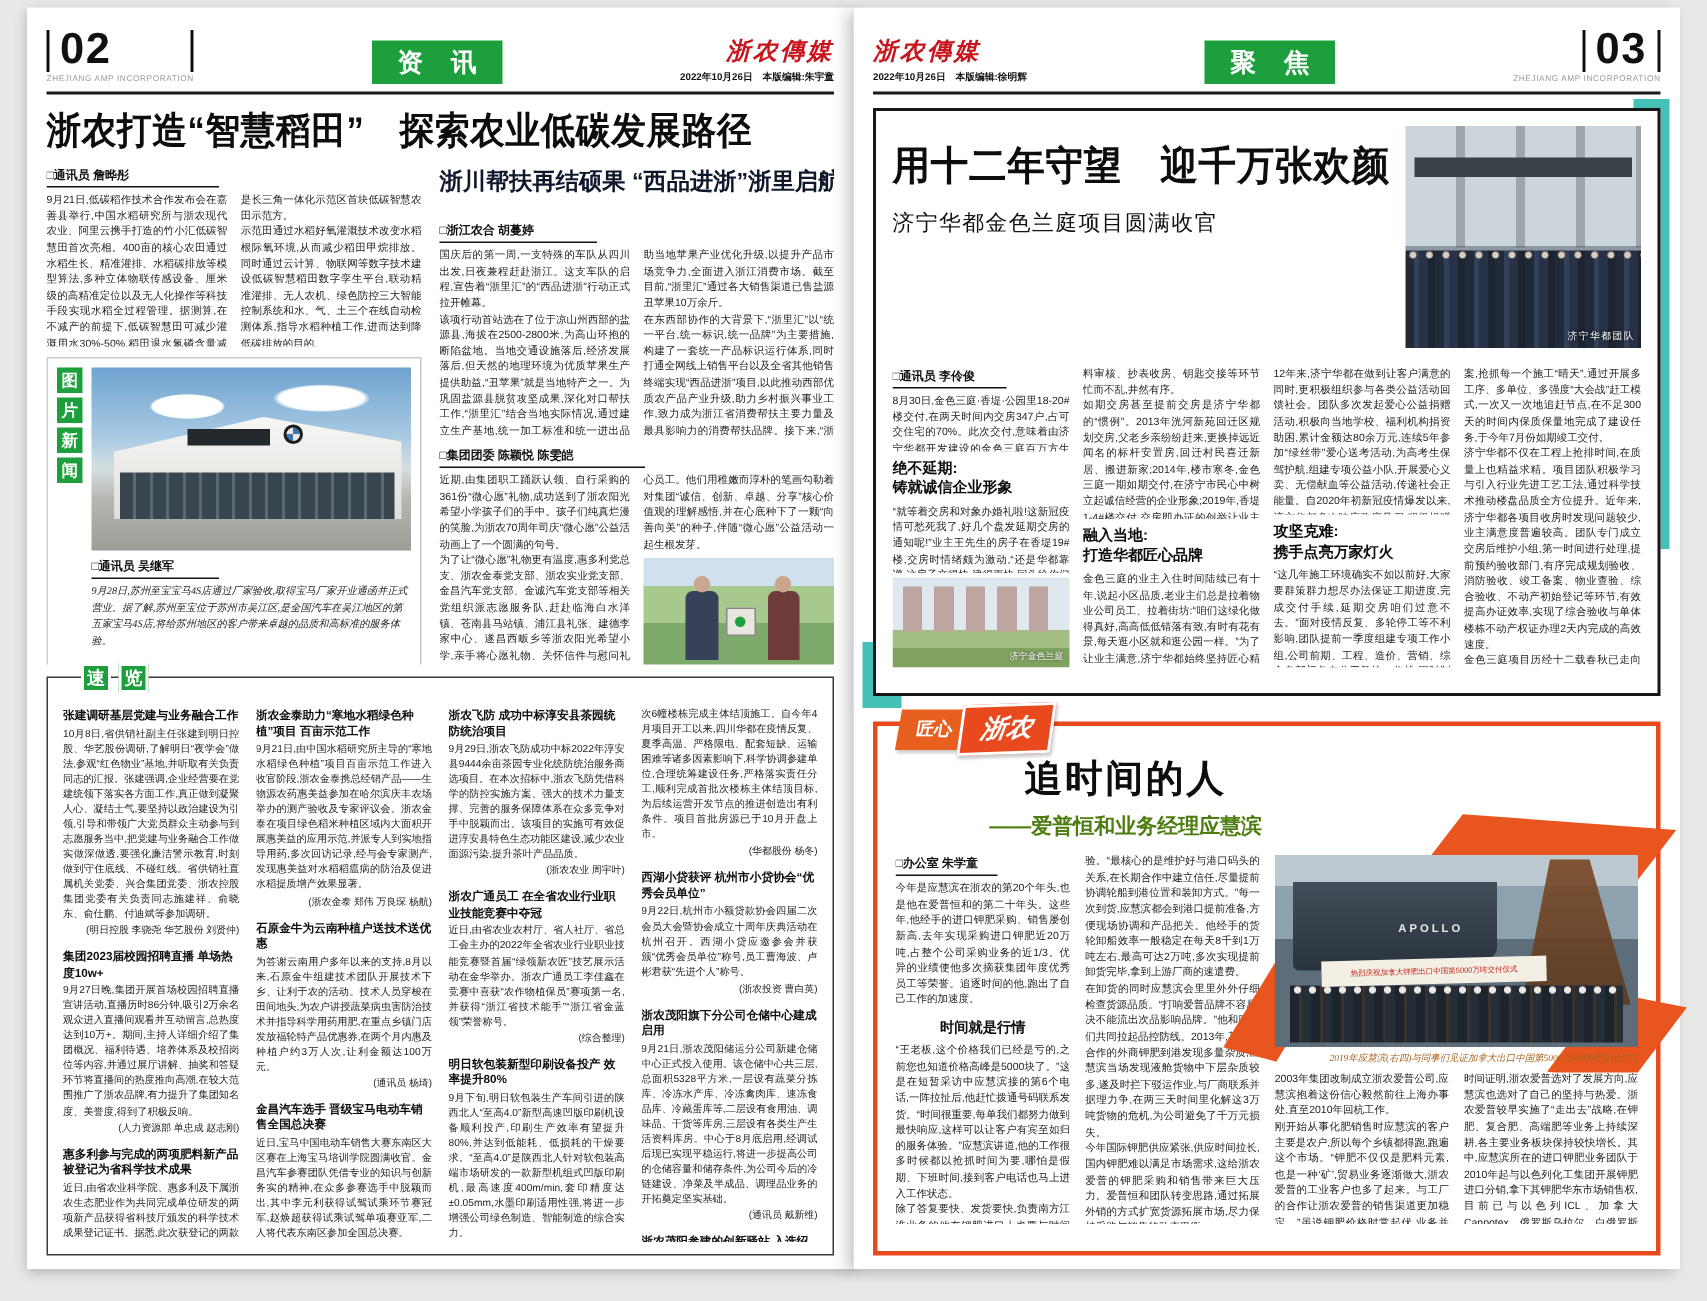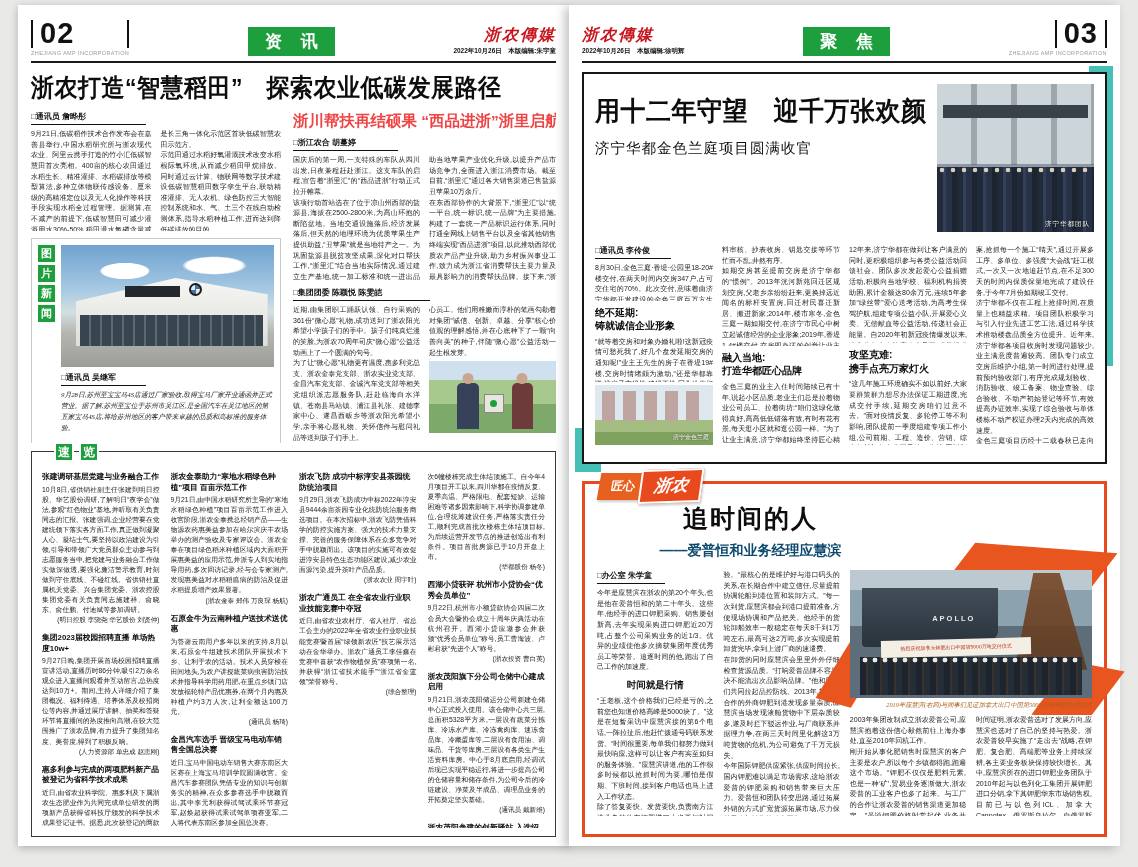--- a/index.html
+++ b/index.html
@@ -37,21 +37,21 @@
   .ph { position:relative; overflow:hidden; }
   .ph-bmw { width:100%; height:122px; background:linear-gradient(180deg,#6fa3cf 0%,#a9cae4 38%,#d5dfe0 55%,#b6b6b0 72%,#9d9d98 100%); }
   .ph-bmw .cloud { position:absolute; top:4px; left:0; width:100%; height:45%;
      background:radial-gradient(ellipse 42px 14px at 30% 40%, #fff 55%, transparent 60%),
                 radial-gradient(ellipse 56px 16px at 72% 30%, #fff 50%, transparent 58%),
                 radial-gradient(ellipse 30px 10px at 50% 70%, #f4f9fd 50%, transparent 60%); }
   .ph-bmw .bld { position:absolute; left:7%; right:3%; bottom:17%; height:56%; background:linear-gradient(#f6f6f4,#dededa); clip-path:polygon(0 34%,52% 0,100% 24%,100% 100%,0 100%); }
   .ph-bmw .glass { position:absolute; left:9%; right:5%; bottom:17%; height:26%; background:repeating-linear-gradient(90deg,#39454e 0 9px,#5a6a74 9px 11px); }
   .ph-bmw .sign { position:absolute; top:34%; left:30%; width:26%; height:9%; background:#23282c; }
   .ph-bmw .roundel { position:absolute; top:31%; left:60%; width:13px; height:13px; border-radius:50%; border:2px solid #1c1c1c; background:conic-gradient(#3b77ad 0 25%,#e9e9e9 0 50%,#3b77ad 0 75%,#e9e9e9 0); }
-  .a2title { font-size:15.5px; font-weight:900; color:#ef4444; margin-bottom:5px; white-space:nowrap; }
+  .a2title { font-size:15.5px; font-weight:900; color:#0f172a; margin-bottom:16px; white-space:nowrap; }
   .a2cols { display:flex; gap:9px; height:128px; overflow:hidden; margin-bottom:4px; }
   .a2cols .col, .a3cols .col { flex:1; }
   .a3title { font-size:15px; font-weight:900; color:#0d0d0d; margin:6px 0 5px; }
   .a3cols { display:flex; gap:9px; height:138px; overflow:hidden; }
   .ph-kids { width:100%; height:72px; background:linear-gradient(180deg,#cfe0ee 0 26%,#a8c98e 26% 60%,#7da96a 60%); margin:3px 0 3px; }
   .ph-kids .fig { position:absolute; bottom:6%; width:17%; height:64%; background:#37415a; border-radius:5px 5px 0 0; }
   .ph-kids .fig::before { content:""; position:absolute; top:-10px; left:50%; transform:translateX(-50%); width:11px; height:11px; border-radius:50%; background:#cba68e; }
   .ph-kids .f1 { left:22%; } .ph-kids .f2 { right:18%; background:#6e3b3b; }
   .ph-kids .frame { position:absolute; bottom:28%; left:43%; width:16%; height:26%; background:#e8e6df; border:1px solid #888; display:flex; align-items:center; justify-content:center; }
   .ph-kids .frame i { width:7px; height:7px; border-radius:50%; background:#1d9f3d; }
@@ -88,21 +88,21 @@
   .ph-towers .tw { position:absolute; top:10%; left:6%; right:6%; height:50%; background:repeating-linear-gradient(90deg,#bfa5a2 0 13px,transparent 13px 21px); }
   .ph-towers .ph-cap2 { position:absolute; right:4px; bottom:3px; color:#fff; font-size:6px; text-shadow:0 0 2px #333; }
 
   .featwrap { position:relative; margin-top:17px; }
   .featbox { border:3px solid #e8491d; height:356px; padding:12px 12px 10px; position:relative; background:#fff; }
   .badge { position:absolute; top:-15px; left:14px; display:flex; align-items:center; z-index:2; filter:drop-shadow(1px 2px 1px rgba(0,0,0,.2)); }
   .bj1 { background:#e8601f; color:#fff; font-weight:900; font-size:12px; padding:5px 8px 5px 12px; transform:skew(-10deg); }
   .bj2 { background:#e8491d; color:#fff; font-weight:900; font-size:17px; font-style:italic; font-family:"Liberation Serif",serif; padding:3px 12px 4px; margin-left:-3px; transform:skew(-10deg) rotate(-2deg); border:2px solid #fff; }
   .ft-head { width:62%; text-align:center; margin-top:6px; }
   .ft-title { font-size:25px; font-weight:900; color:#0d0d0d; letter-spacing:2px; }
-  .ft-sub { font-size:14px; font-weight:700; color:#0c4a6e; margin-top:7px; }
+  .ft-sub { font-size:14px; font-weight:700; color:#4d7c0f; margin-top:7px; }
   .ft-cols { display:flex; gap:10px; margin-top:10px; height:246px; }
   .ft-col { flex:1; overflow:hidden; }
   .subc { text-align:center; font-weight:900; font-size:9.5px; margin:6px 0 4px; color:#0d0d0d; }
   .ft-right { flex:2.08; display:flex; flex-direction:column; position:relative; }
   .odeco { position:absolute; background:#e8551f; z-index:0; }
   .od1 { right:-14px; top:-22px; width:150px; height:40px; transform:skew(-35deg) rotate(4deg); }
   .od2 { right:-16px; top:96px; width:60px; height:54px; transform:skew(-30deg) rotate(10deg); }
   .od3 { left:-16px; top:64px; width:40px; height:70px; transform:skew(-20deg) rotate(14deg); }
   .ph-port { position:relative; z-index:1; height:128px; background:linear-gradient(180deg,#bcc9d1 0 16%,#8da2af 16% 44%,#5d6e7a 44%); overflow:hidden; }
   .ph-port .ship { position:absolute; left:5%; top:14%; width:56%; height:46%; background:linear-gradient(#414d58,#2a333c); border-radius:0 0 26% 4px; }
@@ -241,20 +241,25 @@
           <div class="qvitem">
             <div class="qtitle">浙农飞防 成功中标淳安县茶园统防统治项目</div>
             <div class="qtext">9月29日,浙农飞防成功中标2022年淳安县9444余亩茶园专业化统防统治服务商选项目。在本次招标中,浙农飞防凭借科学的防控实施方案、强大的技术力量支撑、完善的服务保障体系在众多竞争对手中脱颖而出。该项目的实施可有效促进淳安县特色生态功能区建设,减少农业面源污染,提升茶叶产品品质。</div>
             <div class="qsrc">(浙农农业 周宇叶)</div>
           </div>
           <div class="qvitem">
             <div class="qtitle">浙农广通员工 在全省农业行业职业技能竞赛中夺冠</div>
             <div class="qtext">近日,由省农业农村厅、省人社厅、省总工会主办的2022年全省农业行业职业技能竞赛暨首届“绿领新农匠”技艺展示活动在金华举办。浙农广通员工李佳鑫在竞赛中喜获“农作物植保员”赛项第一名,并获得“浙江省技术能手”“浙江省金蓝领”荣誉称号。</div>
             <div class="qsrc">(综合整理)</div>
           </div>
+          <div class="qvitem">
+            <div class="qtitle">明日软包装新型印刷设备投产 效率提升80%</div>
+            <div class="qtext">9月下旬,明日软包装生产车间引进的陕西北人“至高4.0”新型高速凹版印刷机设备顺利投产,印刷生产效率有望提升80%,并达到低能耗、低损耗的干燥要求。“至高4.0”是陕西北人针对软包装高端市场研发的一款新型机组式凹版印刷机,最高速度400m/min,套印精度达±0.05mm,水墨印刷适用性强,将进一步增强公司绿色制造、智能制造的综合实力。</div>
+
+          </div>
 
         </div>
         <div class="qvcol">
           <div class="qvitem">
             <div class="qtext">次6幢楼栋完成主体结顶施工。自今年4月项目开工以来,四川华都在疫情反复、夏季高温、严格限电、配套短缺、运输困难等诸多因素影响下,科学协调参建单位,合理统筹建设任务,严格落实责任分工,顺利完成首批次楼栋主体结顶目标,为后续运营开发节点的推进创造出有利条件。项目首批房源已于10月开盘上市。</div>
             <div class="qsrc">(华都股份 杨冬)</div>
           </div>
           <div class="qvitem">
             <div class="qtitle">西湖小贷获评 杭州市小贷协会“优秀会员单位”</div>
             <div class="qtext">9月22日,杭州市小额贷款协会四届二次会员大会暨协会成立十周年庆典活动在杭州召开。西湖小贷应邀参会并获颁“优秀会员单位”称号,员工曹海波、卢彬君获“先进个人”称号。</div>

